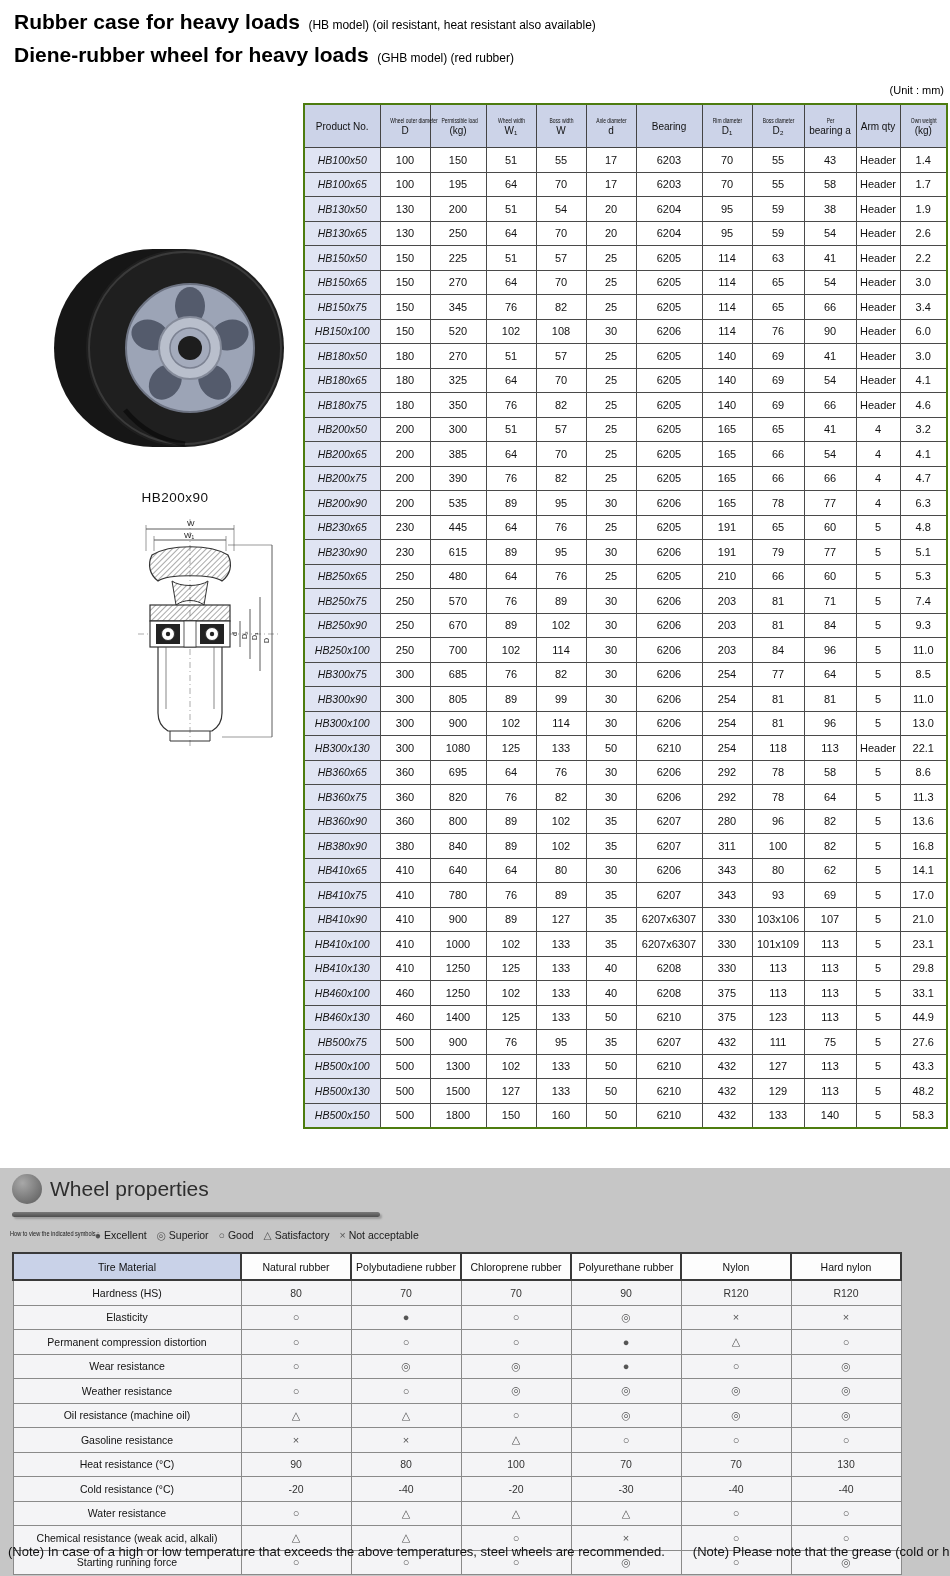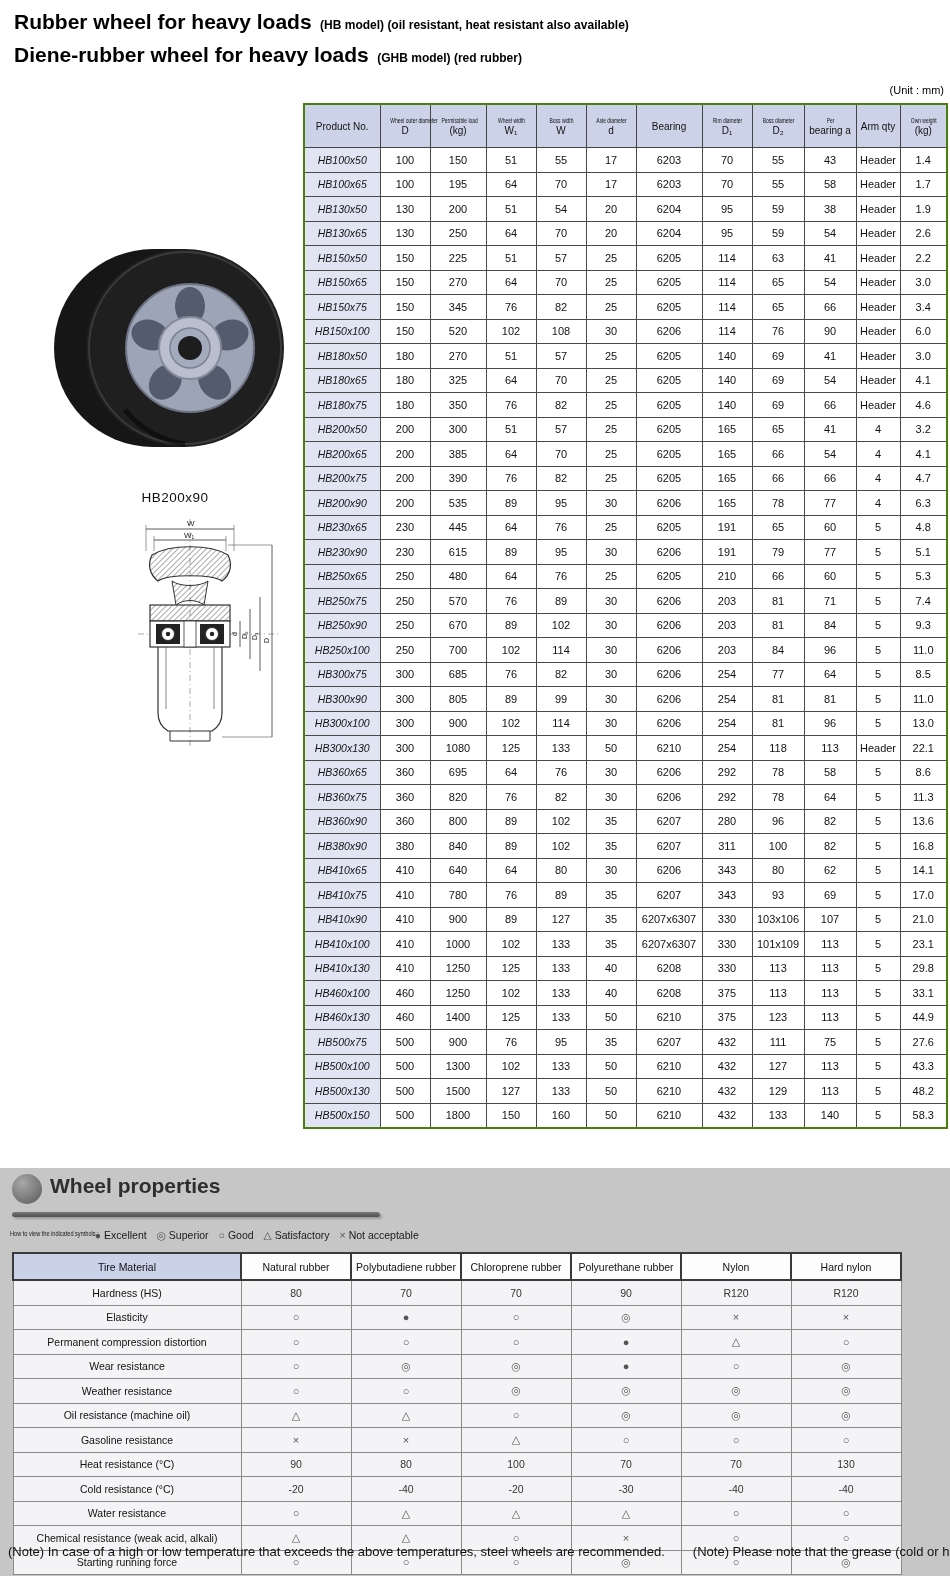--- a/index.html
+++ b/index.html
@@ -2,38 +2,38 @@
 <html><head>
 <meta charset="utf-8">
 <style>
   html,body{margin:0;padding:0;background:#fff;}
   .page{position:relative;width:950px;height:1576px;background:#fff;overflow:hidden;
         font-family:"Liberation Sans","DejaVu Sans",sans-serif;color:#111;}
   
   .titles{position:absolute;left:14px;top:10px;}
   .t-line{margin:0 0 9px 0;white-space:nowrap;}
   .t-main{font-size:21px;font-weight:bold;color:#000;}
-  .t-sub{font-size:12px;font-weight:bold;color:#000;margin-left:4px;}
+  .t-sub{font-size:12px;font-weight:normal;color:#000;margin-left:4px;}
   .unit-note{position:absolute;top:84px;right:6px;font-size:11px;color:#000;}
   
   .spec{position:absolute;left:303px;top:103px;border-collapse:collapse;table-layout:fixed;
         width:643px;background:#fff;border:2px solid #4d7c0f;}
   .spec th{background:#ccd3e8;border:1px solid #444;padding:0;height:42px;font-weight:normal;vertical-align:middle;}
   .spec td{border:1px solid #4a4a4a;padding:0;height:23.5px;text-align:center;font-size:11px;color:#111;}
   .spec td:first-child{background:#e0e4f3;font-size:10.5px;font-style:italic;}
   .hl1{font-size:8px;line-height:9px;white-space:nowrap;transform:scaleX(.62);transform-origin:50% 50%;color:#111;}
   .hl-single{font-size:10px;line-height:11px;color:#111;}
   .hl2{font-size:10px;line-height:12px;color:#111;}
   
   .photo{position:absolute;left:50px;top:230px;width:250px;text-align:center;}
   .caption{margin-top:8px;font-size:13.5px;color:#111;letter-spacing:.5px;}
   .drawing{position:absolute;left:100px;top:513px;width:185px;height:238px;}
   
   .props{position:absolute;left:0;top:1168px;width:950px;height:408px;background:#c6c6c6;}
-  .props-title{position:absolute;left:12px;top:6px;display:flex;align-items:flex-start;font-weight:bold;}
+  .props-title{position:absolute;left:12px;top:6px;display:flex;align-items:center;}
   .ball{width:30px;height:30px;border-radius:50%;
         background:radial-gradient(circle at 35% 30%,#a8a8a8,#585858);margin-right:8px;}
   .props-title-text{font-size:21px;color:#2e2e2e;}
   .props-underline{position:absolute;left:12px;top:44px;width:368px;height:5px;border-radius:3px;
         background:linear-gradient(#7a7a7a,#4e4e4e);box-shadow:2px 2px 2px #9d9d9d;}
   .legend{position:absolute;left:10px;top:61px;display:flex;font-size:10.5px;color:#1a1a1a;white-space:nowrap;}
   .legend-prefix{font-size:8px;display:inline-block;transform:scaleX(.7);transform-origin:left center;margin-right:-42px;}
   .legend-item{margin-right:10px;}
   .lsym{margin-right:3px;color:#555;}
   .props-table{position:absolute;left:12px;top:84px;border-collapse:collapse;table-layout:fixed;width:888px;}
@@ -46,21 +46,21 @@
   .props-table tbody td.sym{color:#555;font-size:11px;}
   .notes{position:absolute;left:8px;top:376px;display:flex;gap:28px;font-size:13px;color:#111;white-space:nowrap;}
 </style>
 </head>
 <body>
 
 <div class="page">
 
   <div class="titles">
     <div class="t-line">
-      <span class="t-main">Rubber wheel for heavy loads</span>
+      <span class="t-main">Rubber case for heavy loads</span>
       <span class="t-sub">(HB model) (oil resistant, heat resistant also available)</span>
     </div>
     <div class="t-line">
       <span class="t-main">Diene-rubber wheel for heavy loads</span>
       <span class="t-sub">(GHB model) (red rubber)</span>
     </div>
   </div>
   <div class="unit-note">(Unit : mm)</div>
 
   <div class="photo">

